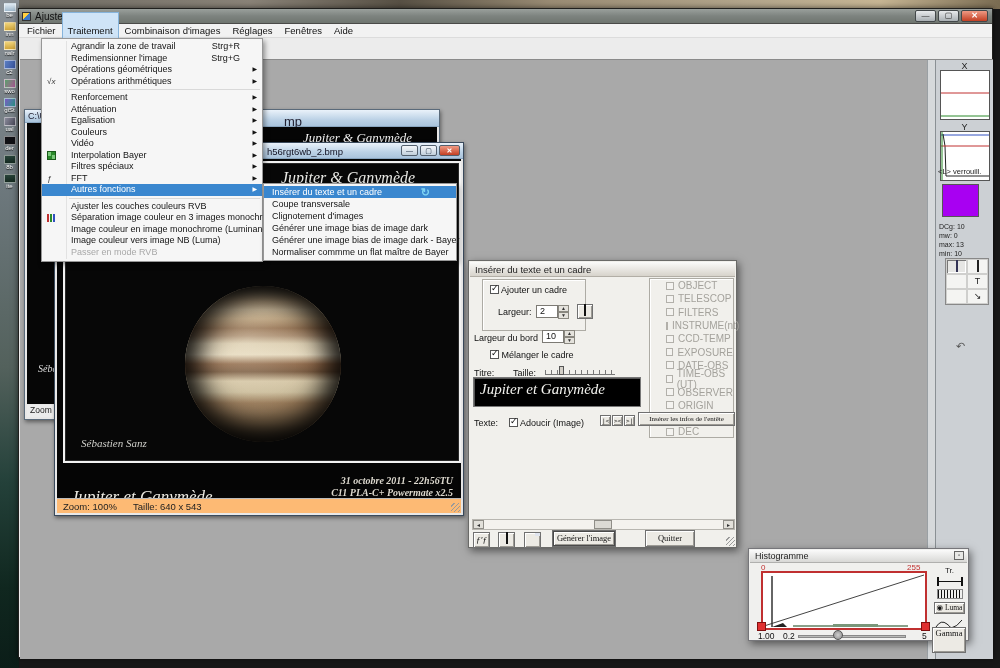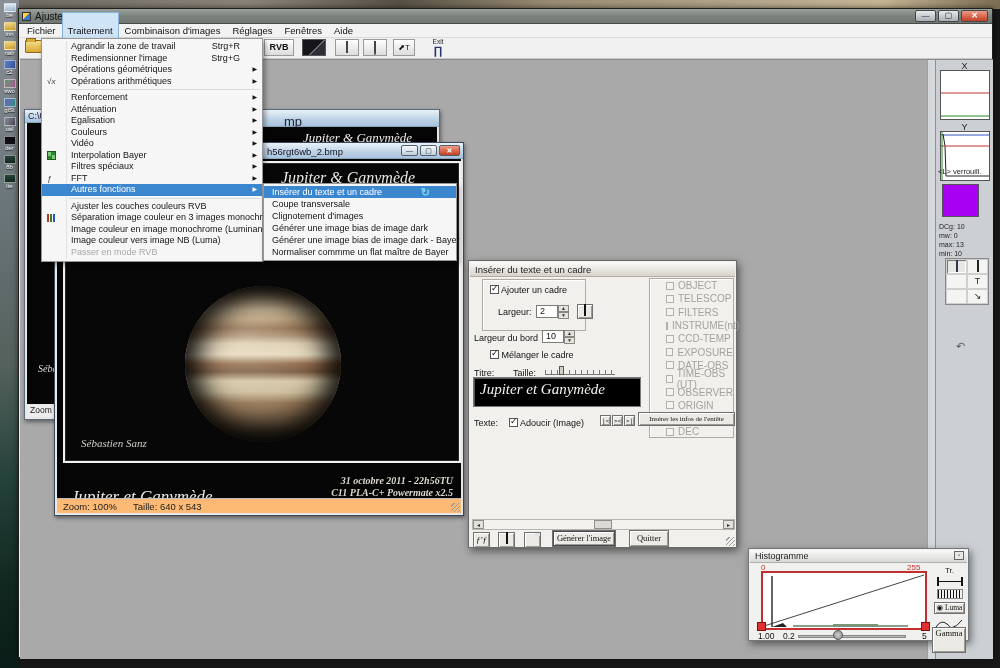--- a/index.html
+++ b/index.html
@@ -274,32 +274,20 @@
 
   <div class="abs menubar">
     <span class="mb-item">Fichier</span>
     <span class="mb-item mb-open">Traitement</span>
     <span class="mb-item">Combinaison d'images</span>
     <span class="mb-item">Réglages</span>
     <span class="mb-item">Fenêtres</span>
     <span class="mb-item">Aide</span>
   </div>
 
-  <div class="abs toolbar">
-    <span class="abs tb-folder"></span>
-    <span class="abs tb-btn tb-rvb">RVB</span>
-    <span class="abs tb-btn tb-curves"></span>
-    <span class="abs tb-btn tb-win"><span class="pane"></span></span>
-    <span class="abs tb-btn tb-win tb-win2"><span class="pane"></span></span>
-    <span class="abs tb-btn tb-arrT">⬈T</span>
-    <span class="abs tb-exit">
-      <span class="xlbl">Exit</span>
-      <span class="gate">∏</span>
-    </span>
-  </div>
 
   <div class="abs client">
     <div class="abs workspace">
 
       <div class="abs cw win1">
         <div class="cw-titlebar">
             <span>C:\Use</span>
           </div>
         <div class="body">
           <span class="credit">Séba</span>
@@ -526,21 +514,21 @@
     <span class="hs-track">
         <span class="hs-thumb"></span>
       </span>
     <span class="hs-arrow">▸</span>
   </div>
 
   <span class="btn3d mini-btn" style="left:4px; top:271px; font:italic 9px 'Liberation Serif',serif; line-height:14px;">ƒ'ƒ</span>
   <span class="btn3d mini-btn" style="left:29px; top:271px;"><span class="gridicon"></span></span>
   <span class="btn3d mini-btn" style="left:55px; top:271px;"><span class="floppy"></span></span>
   <span class="btn3d btn-default" style="position:absolute; left:83px; top:269px; width:64px; height:17px; font-size:8.5px; line-height:15px;">Générer l'image</span>
-  <span class="btn3d" style="position:absolute; left:160px; top:269px; width:40px; height:17px; font-size:8.5px; line-height:15px;">Quitter</span>
+  <span class="btn3d" style="position:absolute; left:176px; top:269px; width:50px; height:17px; font-size:8.5px; line-height:15px;">Quitter</span>
   <span class="grip"></span>
 </div>
 
 <div class="abs histo">
   <div class="h-titlebar">Histogramme</div>
   <span class="h-btn">▫</span>
 
   <span class="h-axis" style="left:12px;">0</span>
   <span class="h-axis" style="left:158px;">255</span>
 

